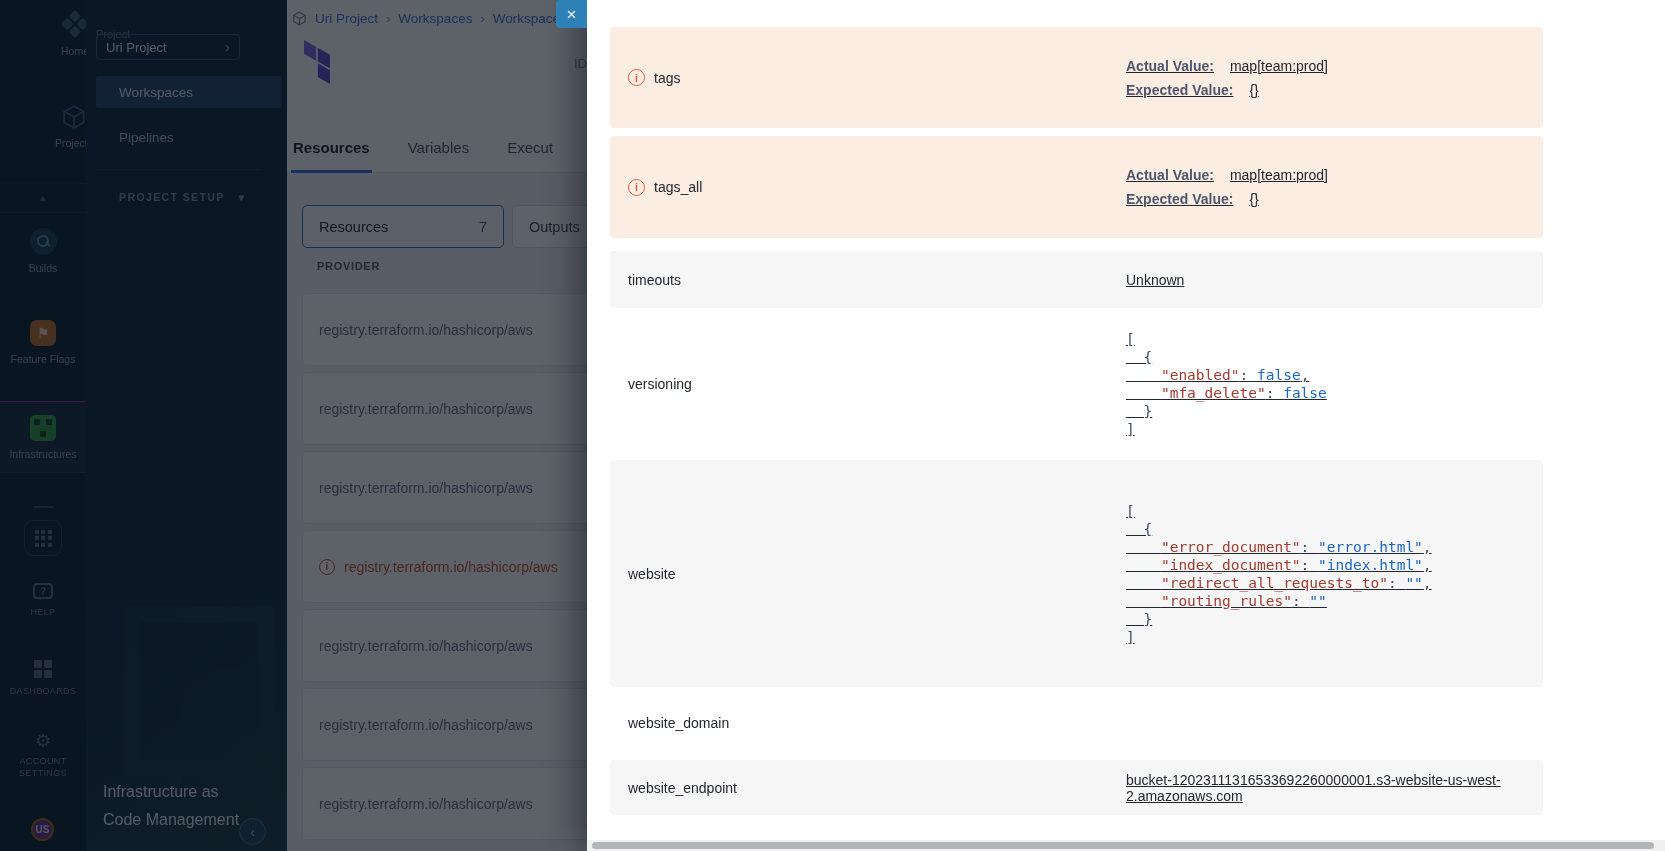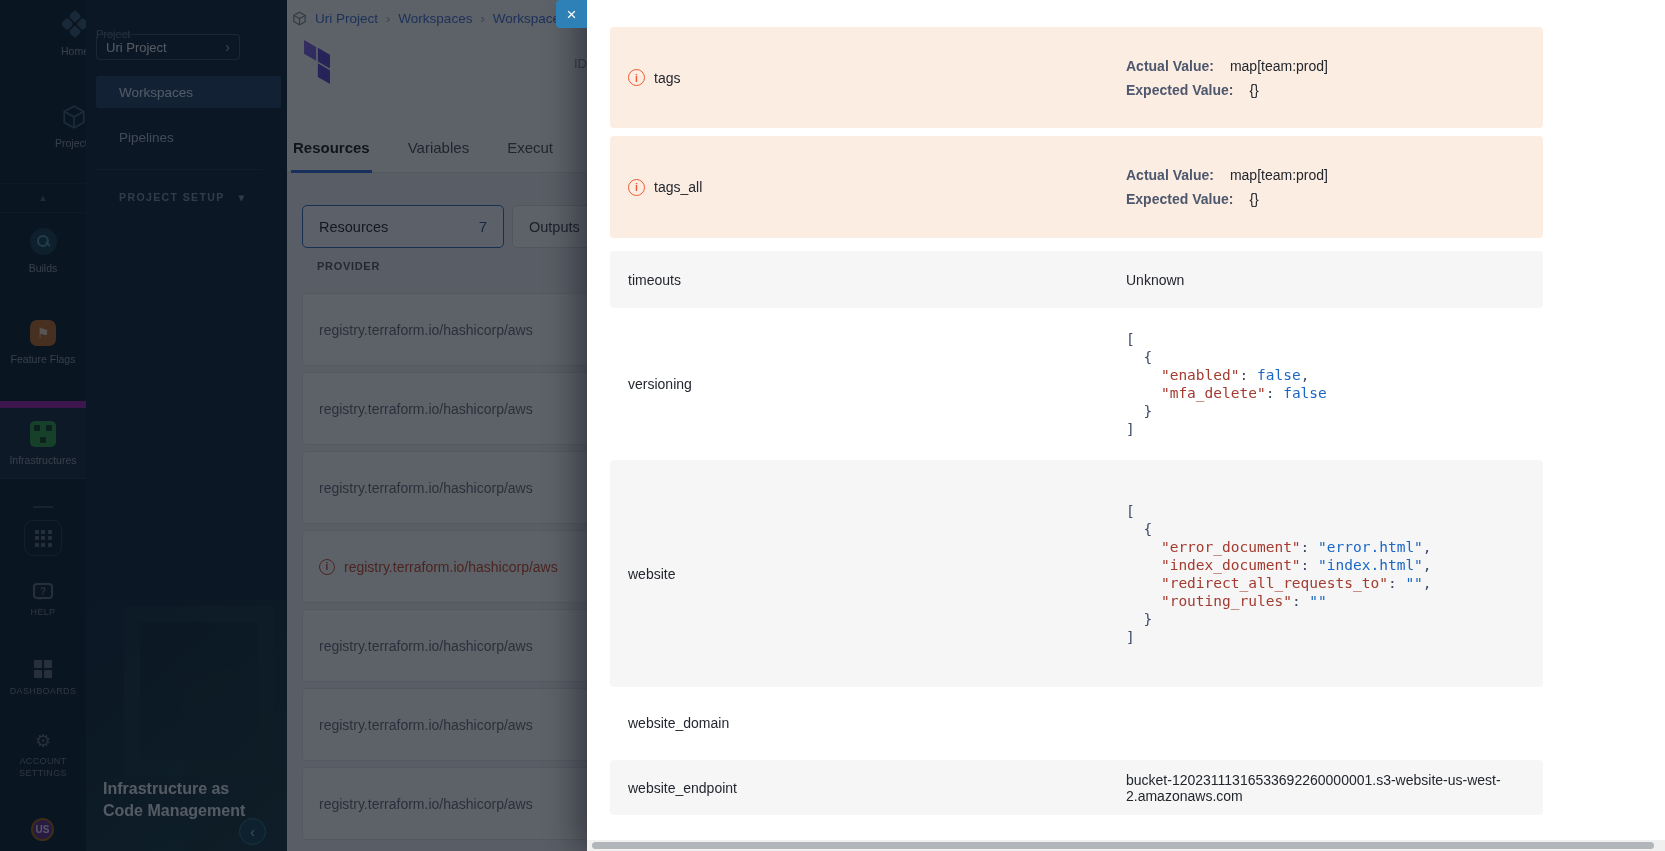--- a/index.html
+++ b/index.html
@@ -15,21 +15,21 @@
   .diamonds{width:20px;height:20px;transform:rotate(45deg);display:grid;grid-template:repeat(2,9px)/repeat(2,9px);gap:2px;margin:4px;}
   .diamonds i{background:#33576f;border-radius:2px;}
   .ic-cube{width:26px;height:26px;}
   .ic-builds{width:27px;height:27px;border-radius:50%;background:#123a4b;position:relative;}
   .ic-builds:before{content:"";position:absolute;left:7px;top:7px;width:8px;height:8px;border:2px solid #4e93a9;border-radius:50%;}
   .ic-builds:after{content:"";position:absolute;left:15px;top:15px;width:6px;height:2px;background:#4e93a9;transform:rotate(45deg);}
   .ic-flags{width:26px;height:26px;border-radius:7px;background:#c06a26;color:#f6dbc4;display:flex;align-items:center;justify-content:center;font-size:14px;font-family:"DejaVu Sans",sans-serif;}
   .ic-infra{width:26px;height:26px;border-radius:5px;background:#2d9a43;position:relative;}
   .ic-infra b{position:absolute;width:6px;height:6px;background:#0d3a1c;border-radius:1px;}
   .ic-infra b:nth-child(1){left:4px;top:4px;} .ic-infra b:nth-child(2){left:16px;top:4px;} .ic-infra b:nth-child(3){left:10px;top:16px;}
-  .rail-item.active-mod{background:#0e2639;border-top:7px solid #a21caf;border-bottom:1px solid #1c3347;padding:13px 0 12px;}
+  .rail-item.active-mod{background:#0e2639;border-top:1px solid #a21caf;border-bottom:1px solid #1c3347;padding:13px 0 12px;}
   .rail-caret{position:absolute;left:0;top:183px;width:86px;height:30px;border-top:1px solid #11283a;border-bottom:1px solid #11283a;display:flex;align-items:center;justify-content:center;color:#4d5d6c;font-size:9px;cursor:pointer;}
   .rail-dash{position:absolute;left:33px;top:506px;width:20px;height:2px;background:#32414f;}
   .grid-btn{position:absolute;left:24px;top:520px;width:38px;height:36px;border:1px solid #26394b;border-radius:9px;display:grid;place-items:center;cursor:pointer;}
   .dots9{display:grid;grid-template:repeat(3,4px)/repeat(3,4px);gap:2.5px;}
   .dots9 i{background:#5b6977;border-radius:1px;}
   .ic-help{width:20px;height:16px;border:2px solid #5b6977;border-radius:4px;color:#5b6977;font-size:10px;font-weight:bold;display:flex;align-items:center;justify-content:center;position:relative;}
   .ic-help:after{content:"";position:absolute;left:2px;bottom:-6px;border:3px solid transparent;border-top-color:#5b6977;}
   .tiles4{display:grid;grid-template:repeat(2,8px)/repeat(2,8px);gap:2px;}
   .tiles4 i{background:#5b6977;border-radius:1px;}
   .ic-gear{font-family:"DejaVu Sans",sans-serif;font-size:18px;color:#5b6977;line-height:20px;}
@@ -40,21 +40,21 @@
   .proj-label{position:absolute;left:10px;top:28px;font-size:11px;color:#5f7183;}
   .proj-select{position:absolute;left:10px;top:34px;width:144px;height:26px;border:1px solid #3c5066;border-radius:4px;color:#dfe8f0;font-size:13px;display:flex;align-items:center;justify-content:space-between;padding:0 9px;cursor:pointer;}
   .proj-select .chev{color:#9fb0c0;font-size:14px;}
   .nav-item{position:absolute;left:10px;width:185px;height:32px;border-radius:3px;display:flex;align-items:center;padding-left:23px;font-size:13.5px;color:#a9bac9;cursor:pointer;}
   .nav-item.active{background:#1d3e60;color:#dbe9f6;}
   .side-div{position:absolute;left:10px;top:169px;width:166px;height:1px;background:#1e3245;}
   .section-hdr{position:absolute;left:33px;top:191px;display:flex;align-items:center;gap:14px;font-size:10.5px;font-weight:bold;letter-spacing:1.4px;color:#7d90a2;cursor:pointer;}
   .banner{position:absolute;left:0;top:600px;width:201px;height:251px;background:linear-gradient(140deg,#0a2134 0%,#0d2c38 55%,#123a40 100%);overflow:hidden;}
   .deco-a{position:absolute;left:38px;top:6px;width:150px;height:170px;border:16px solid rgba(18,52,62,.55);border-radius:4px;}
   .deco-b{position:absolute;left:96px;top:70px;width:105px;height:181px;background:rgba(15,44,54,.5);}
-  .banner-title{position:absolute;left:17px;top:178px;width:150px;font-size:16px;font-weight:bold;color:#e2e9ef;line-height:22px;}
+  .banner-title{position:absolute;left:17px;top:178px;width:150px;font-size:16px;font-weight:normal;color:#e2e9ef;line-height:28px;}
   .collapse-btn{position:absolute;left:153px;top:218px;width:27px;height:27px;border-radius:50%;background:#0e4150;border:1px solid #2d7486;color:#86d7e3;font-size:14px;display:flex;align-items:center;justify-content:center;cursor:pointer;}
 
   
   .main{position:absolute;left:287px;top:0;width:1378px;height:851px;background:#fff;z-index:1;}
   .crumbs{position:absolute;left:5px;top:11px;display:flex;align-items:center;gap:8px;font-size:13.5px;}
   .crumbs .link{color:#3e6fd0;cursor:pointer;}
   .crumbs .sep{color:#9aa3ad;font-size:13px;}
   .tf-logo{position:absolute;left:7px;top:40px;}
   .page-title{position:absolute;left:66px;top:44px;font-size:28px;font-weight:bold;color:#1e222a;letter-spacing:.2px;}
   .title-suffix{position:absolute;left:287px;top:56px;font-size:13px;color:#8b939e;}
@@ -75,21 +75,21 @@
   
   .dim{position:absolute;inset:0;background:rgba(13,19,30,.67);z-index:40;}
 
   
   .drawer{position:absolute;left:587px;top:0;width:1078px;height:851px;background:#fff;z-index:50;box-shadow:-10px 0 30px rgba(8,12,20,.45);}
   .drawer-close{position:absolute;left:-31px;top:0;width:31px;height:28px;background:#2e81b6;border-radius:4px 0 0 4px;color:#fff;display:flex;align-items:center;justify-content:center;font-size:17px;line-height:1;cursor:pointer;}
   .attr{position:absolute;left:23px;width:933px;border-radius:4px;display:flex;align-items:center;}
   .attr.warning{background:#fcede2;}
   .attr.muted{background:#f6f6f7;}
   .attr .k{width:516px;padding-left:18px;display:flex;align-items:center;gap:9px;font-size:14px;color:#23272e;flex:none;}
-  .attr .v{flex:1;font-size:14px;color:#22262d;padding-right:0;}
+  .attr .v{flex:1;font-size:14px;color:#22262d;padding-right:0;text-decoration:underline;}
   .warn-ic{width:17px;height:17px;border:1.6px solid #ec5b35;border-radius:50%;color:#ec5b35;font-size:10.5px;font-weight:bold;display:inline-flex;align-items:center;justify-content:center;flex:none;}
   .pair{margin:8px 0;}
   .pair .plabel{font-weight:bold;color:#4d576d;margin-right:16px;}
   .attr pre{margin:0;font-family:"DejaVu Sans Mono",monospace;font-size:14.5px;line-height:18px;}
   .ck{color:#a33b2f;} .cv{color:#1b67c6;} .cp{color:#3c4d68;}
   .hs-track{position:absolute;left:0;bottom:0;width:100%;height:11px;background:#f0f0f1;}
   .hs-thumb{position:absolute;left:5px;bottom:2px;width:1062px;height:7px;background:#b2b5ba;border-radius:4px;cursor:grab;}
 </style>
 </head>
 <body>

